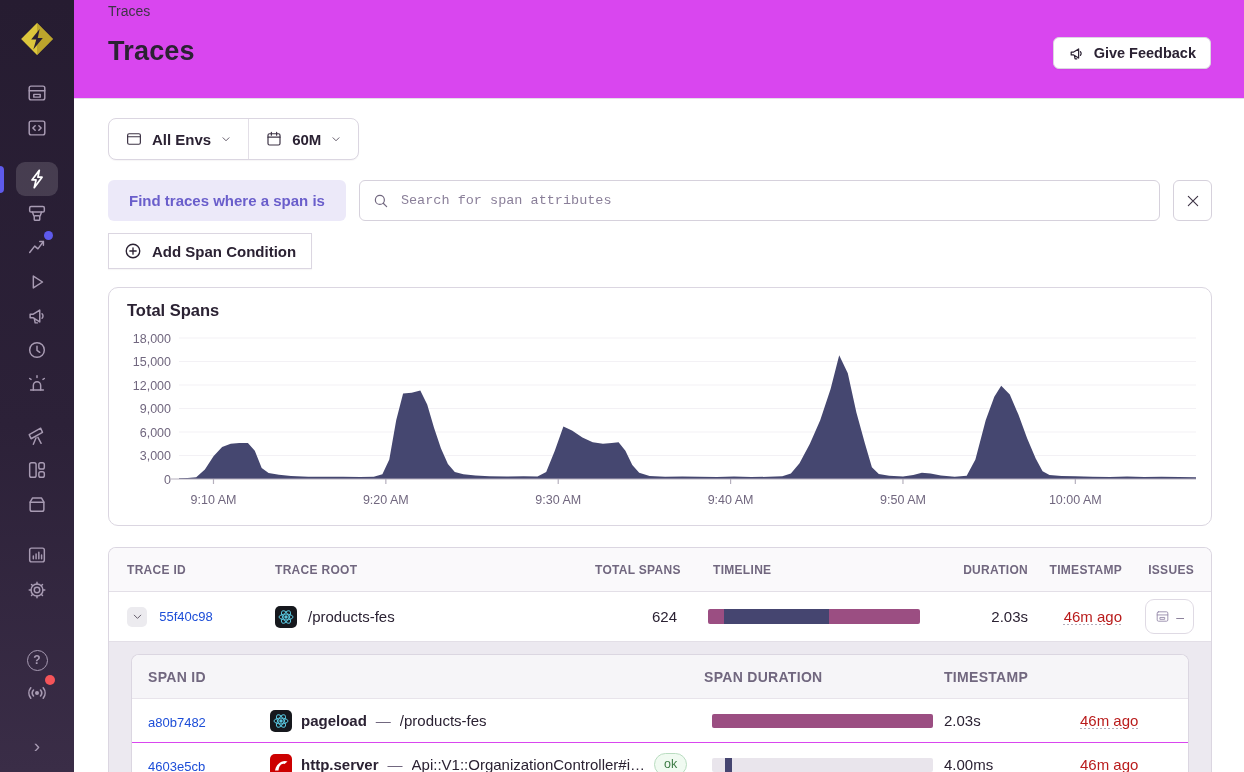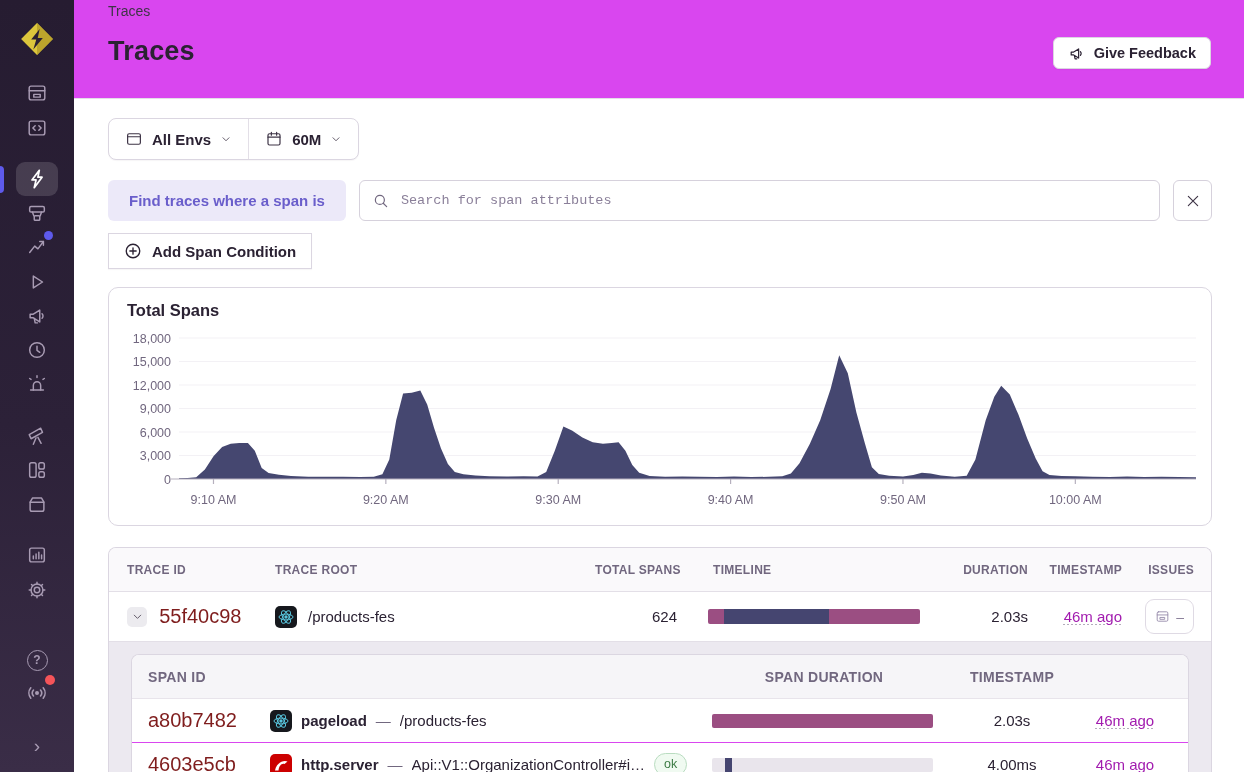--- a/index.html
+++ b/index.html
@@ -63,37 +63,37 @@
           letter-spacing:.3px;color:#71677F}
   .t-row{height:49px;background:#fff}
   .cell{padding-left:18px;overflow:hidden;white-space:nowrap}
   .cell.r{text-align:right;padding-left:0;padding-right:28px}
   .cell.r2{text-align:right;padding-left:0;padding-right:2px}
   .cell.r3{text-align:right;padding-left:0;padding-right:8px}
   .cell.r4{text-align:right;padding-left:0;padding-right:17px}
   .expander{width:20px;height:20px;background:#ECEBEF;border-radius:5px;display:inline-flex;align-items:center;
             justify-content:center;margin-right:8px;vertical-align:middle;cursor:pointer}
   .expander svg{stroke:#57505F;fill:none;stroke-width:1.7;stroke-linecap:round;stroke-linejoin:round}
-  .trace-link{color:#7f1d1d;text-decoration:none;font-size:20px;vertical-align:middle;cursor:pointer}
+  .trace-link{color:#1d4ed8;text-decoration:none;font-size:13px;vertical-align:middle;cursor:pointer}
   .root-cell{display:flex;align-items:center;gap:11px}
-  .age-link{color:#a21caf;text-decoration:underline dotted #9b93a5;text-underline-offset:3px;cursor:pointer}
+  .age-link{color:#b91c1c;text-decoration:underline dotted #9b93a5;text-underline-offset:3px;cursor:pointer}
   .t-bar{height:15px;width:212px;margin-left:3px;border-radius:2px;overflow:hidden;display:flex}
   .t-bar div{height:100%}
   .issues-pill{display:inline-flex;align-items:center;gap:6px;height:33px;padding:0 9px;border:1px solid #DFDAE4;
                border-radius:9px;background:#fff;color:#8D829C;font-size:14px}
   .issues-pill svg{stroke:#9A8FAE;fill:none;stroke-width:1.5;stroke-linecap:round;stroke-linejoin:round}
   
   .expanded{background:#ECE9F0;border-top:1px solid #E3DFE7;padding:12px 22px 0 22px;height:131px}
   .sub-table{background:#fff;border:1px solid #DBD6E1;border-bottom:none;border-radius:8px 8px 0 0;overflow:hidden}
   .s-grid{display:grid;grid-template-columns:122px 1fr 240px 136px 90px;align-items:center;padding-right:18px}
   .s-head{height:43px;background:#F6F5F8;border-bottom:1px solid #E8E4EB;font-size:14px;font-weight:bold;
           letter-spacing:.3px;color:#71677F}
   .s-row{height:43px;border-bottom:1px solid #d946ef}
   .scell{padding-left:16px;overflow:hidden;white-space:nowrap}
-  .scell.r{text-align:center;padding-left:0}
+  .scell.r{text-align:left;padding-left:0}
   .desc-cell{display:flex;align-items:center;gap:9px;overflow:hidden}
   .op{font-weight:bold}
   .sep{color:#71677F}
   .desc{overflow:hidden;text-overflow:ellipsis}
   .ok-badge{display:inline-block;padding:1.5px 9px;border:1px solid #B9DCC0;background:#F0FAF1;color:#3C7B44;
             border-radius:20px;font-size:12.5px;line-height:1.4}
   .sub-bar{position:relative;height:14px;width:221px;margin-left:8px;border-radius:2px;overflow:hidden}
   .sub-bar.track{background:#E9E5EC}
   .sub-bar .seg{position:absolute;top:0;height:100%}
   .proj-icon{flex:0 0 auto;display:inline-flex}

